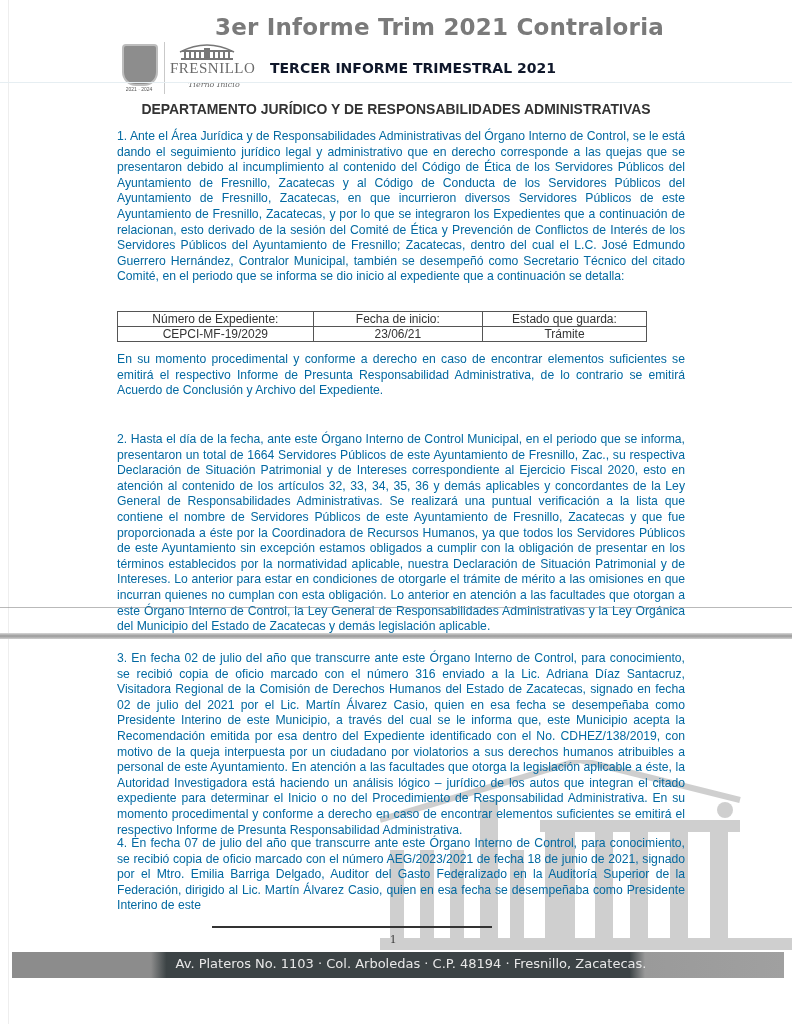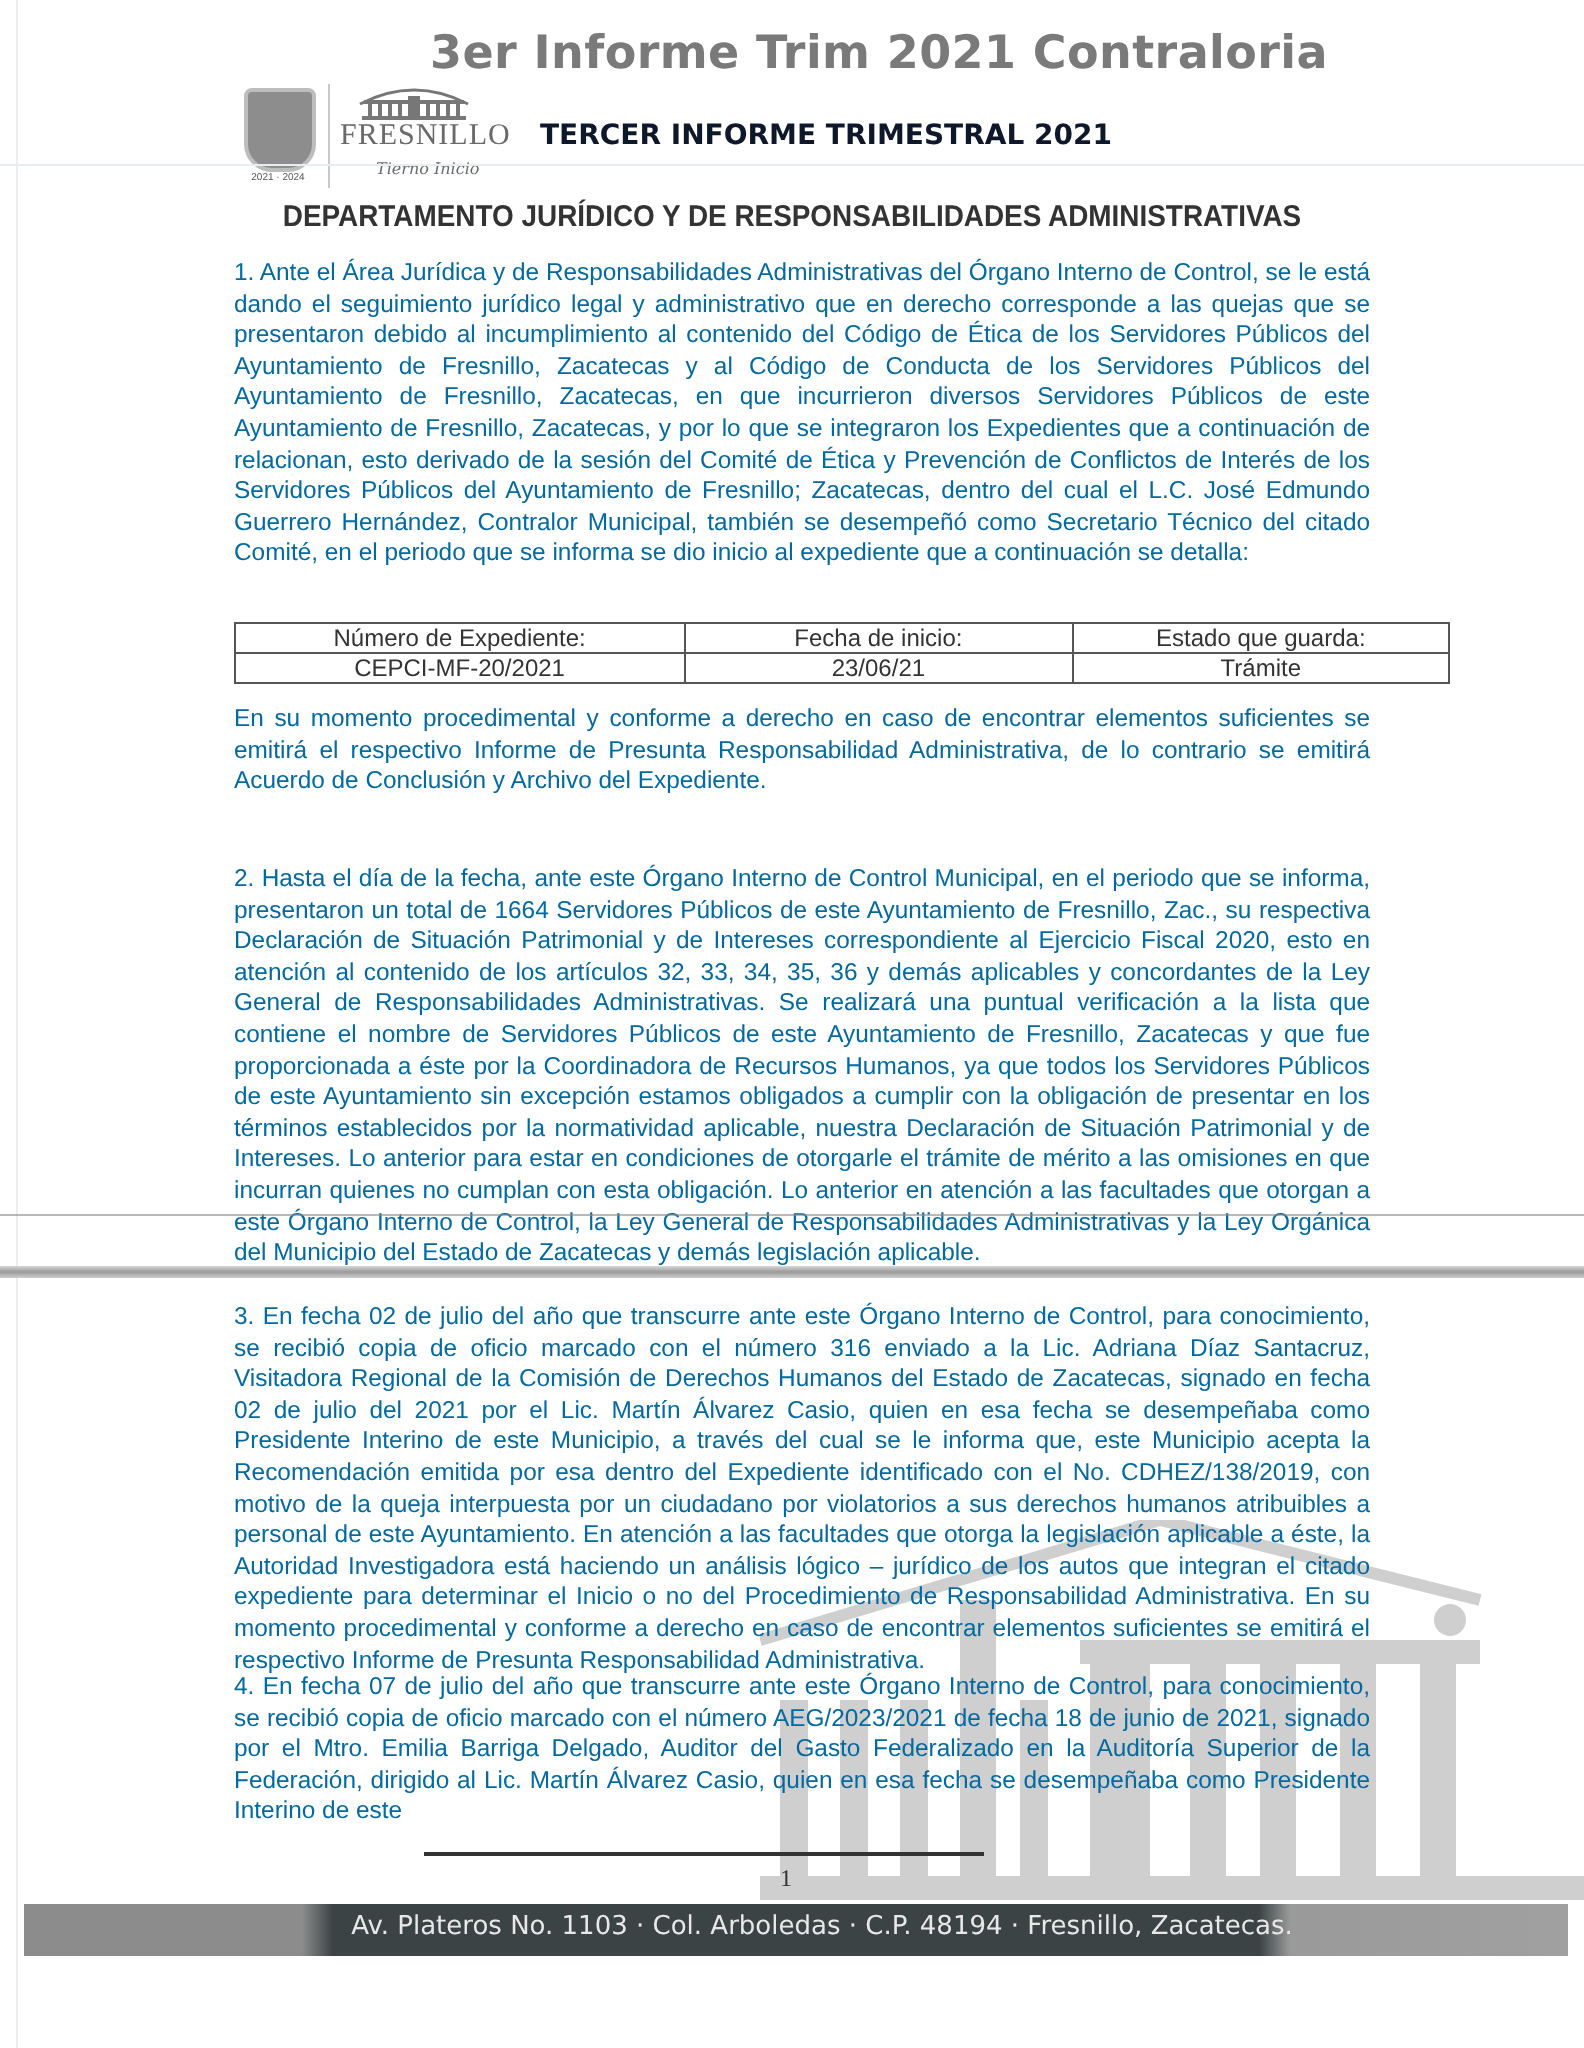--- a/index.html
+++ b/index.html
@@ -37,21 +37,21 @@
       position: absolute; left: 0; right: 0; top: 100px; text-align: center;
       font-family: "Liberation Sans", sans-serif; font-size: 15px; font-weight: bold;
       color: #333; transform: scaleX(0.93);
     }
     .content {
       position: absolute; left: 117px; width: 568px;
       font-size: 12.2px; line-height: 15.6px; text-align: justify; color: #0369a1;
     }
     .content p { margin: 0; }
     #p1 { top: 129px; }
-    #table-wrap { position: absolute; left: 117px; top: 311px; width: 608px; }
+    #table-wrap { position: absolute; left: 117px; top: 311px; width: 530px; }
     table.exp { border-collapse: collapse; width: 100%; font-size: 12px; color: #333; }
     table.exp td { border: 1px solid #555; text-align: center; padding: 0 2px; height: 14px; line-height: 14px; }
     #p1b { top: 352px; }
     #p2 { top: 432px; }
     .fold {
       position: absolute; left: 0; right: 0; top: 633px; height: 6px;
       background: linear-gradient(#d8d8d8, #9a9a9a 50%, #cfcfcf);
     }
     .fold-line { position: absolute; left: 0; right: 0; top: 607px; height: 1px; background: #8a8a8a; opacity: 0.6; }
     #p3 { top: 651px; }
@@ -133,21 +133,21 @@
 
 <div id="table-wrap">
   <table class="exp">
     <tbody>
         <tr>
       <td style="width:37%">Número de Expediente:</td>
       <td style="width:32%">Fecha de inicio:</td>
       <td>Estado que guarda:</td>
     </tr>
     <tr>
-      <td>CEPCI-MF-20/2021</td>
+      <td>CEPCI-MF-19/2029</td>
       <td>23/06/21</td>
       <td>Trámite</td>
     </tr>
   </tbody>
     </table>
 </div>
 
 <div class="content" id="p1b">
   <p>En su momento procedimental  y conforme a derecho en caso de encontrar elementos suficientes  se  emitirá el respectivo  Informe de Presunta Responsabilidad Administrativa, de lo contrario  se emitirá Acuerdo de Conclusión y Archivo del Expediente.</p>
 </div>

